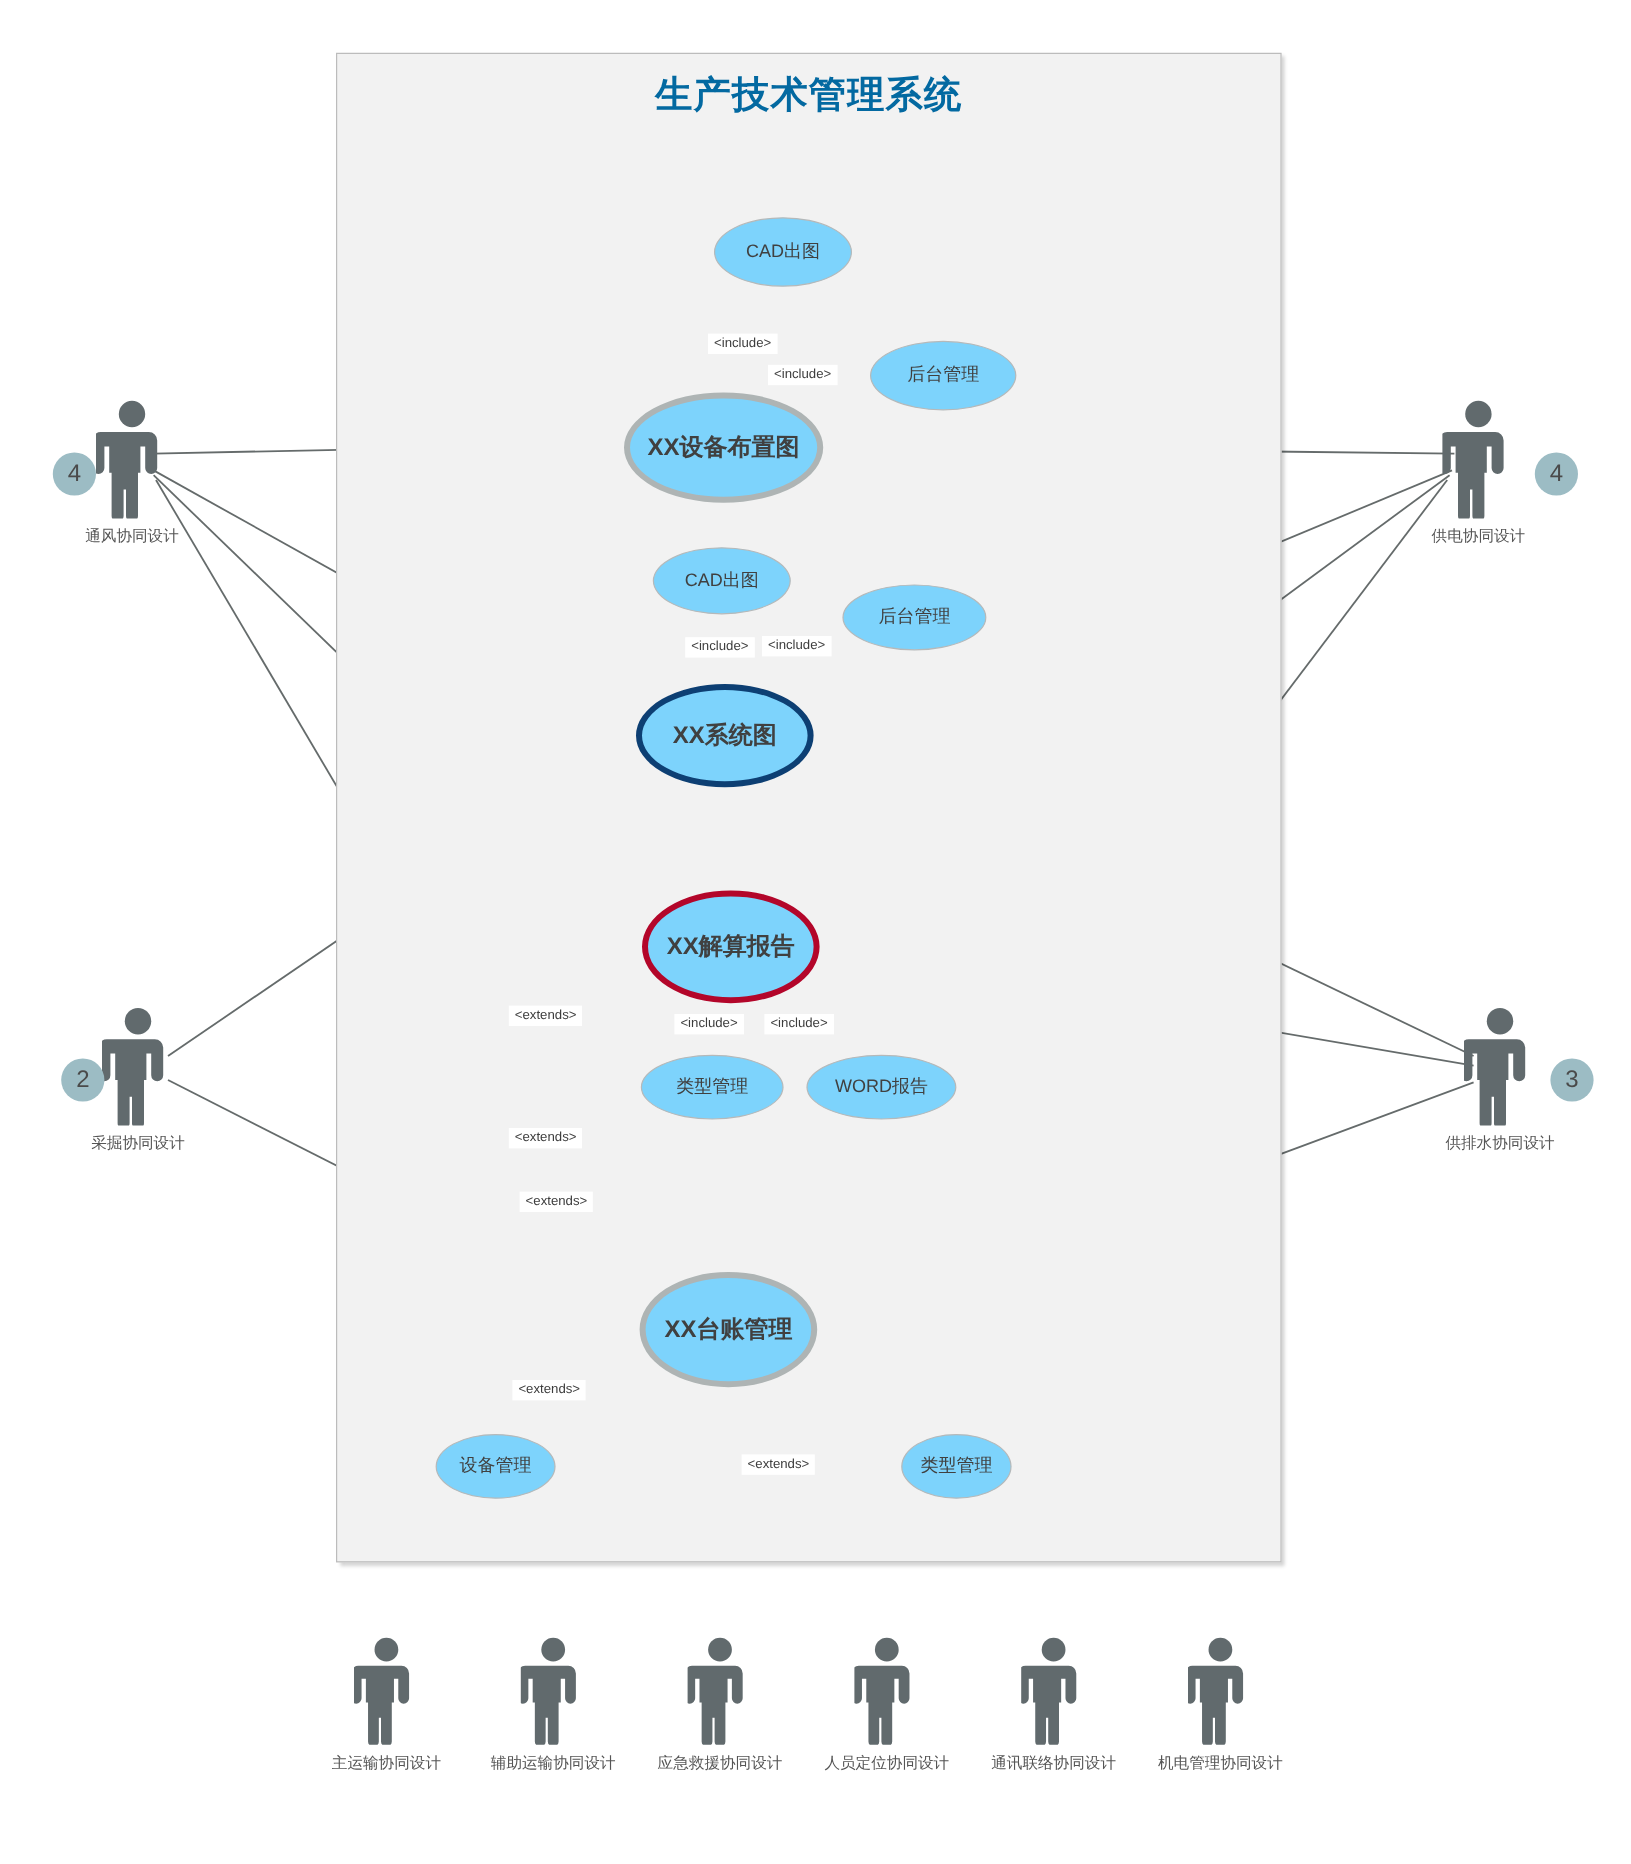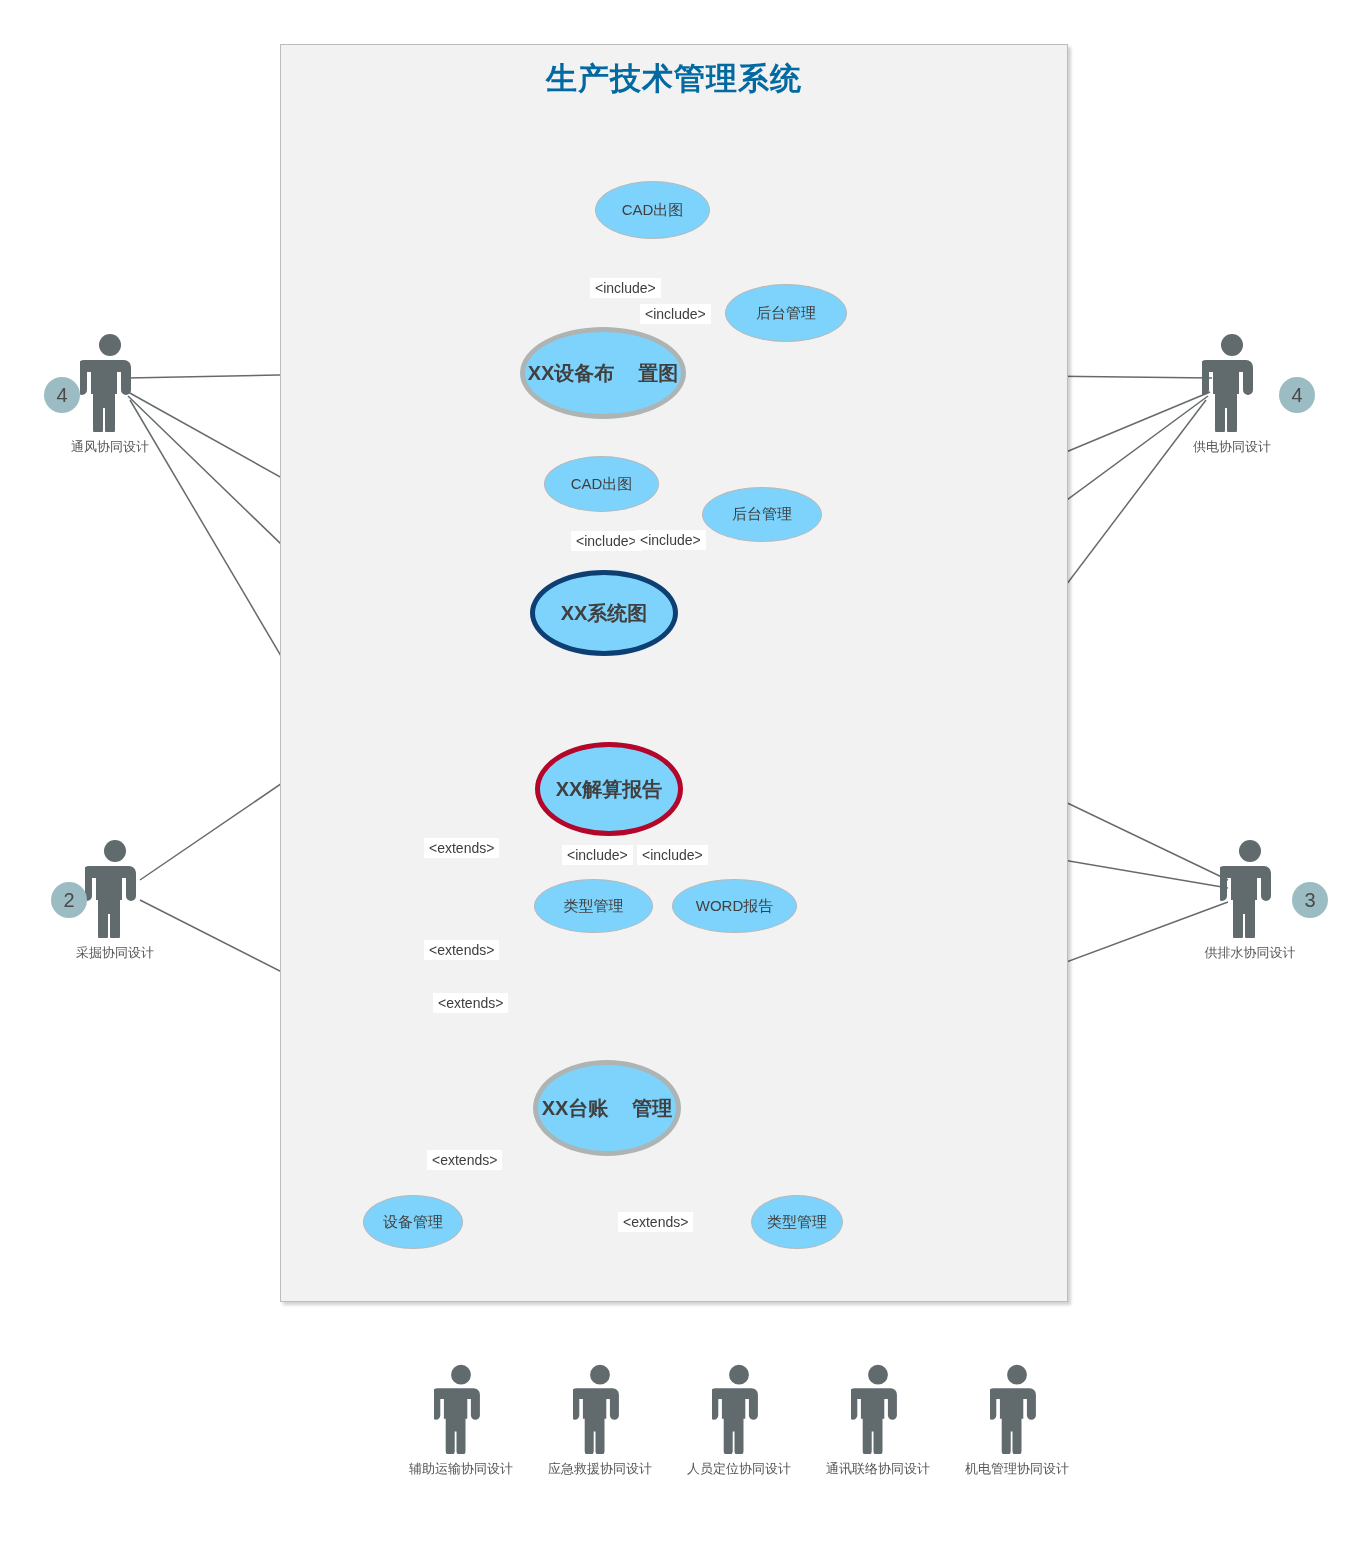--- a/index.html
+++ b/index.html
@@ -60,39 +60,38 @@
     line-height: 1.25;
   }
   .uc-small {
     border: 1px solid #b5b9ba;
     font-size: 15px;
   }
   .uc-main-gray {
     border: 5px solid #aeb4b4;
     font-size: 20px;
     font-weight: bold;
-    gap: 12px;
   }
   .uc-main-blue {
     border: 5px solid #0d3f73;
     font-size: 20px;
     font-weight: bold;
   }
   .uc-main-red {
     border: 5px solid #b3062a;
     font-size: 20px;
     font-weight: bold;
   }
 
   
   .edge-label {
     position: absolute;
     background: #ffffff;
     color: #3d3d3d;
-    font-size: 14px;
+    font-size: 11px;
     padding: 3px 5px;
     white-space: nowrap;
     line-height: 1;
   }
 
   
   .actor {
     position: absolute;
     width: 120px;
     text-align: center;
@@ -264,20 +263,27 @@
 
   <div class="actor" style="left:1190px; top:838px;">
     <svg class="actor-figure" width="60" height="100" viewBox="0 0 60 100">
       <circle cx="30" cy="13" r="11" fill="#616a6d"></circle>
       <path d="M16 28 h28 a7 7 0 0 1 7 7 v23 a5 5 0 0 1 -10 0 v-18 h-4 v22 h-2 v36 a5 5 0 0 1 -10 0 v-22 h-2 v22 a5 5 0 0 1 -10 0 v-36 h-2 v-22 h-4 v18 a5 5 0 0 1 -10 0 v-23 a7 7 0 0 1 7 -7 z" fill="#616a6d"></path>
     </svg>
     <span class="actor-label">供排水协同设计</span>
   </div>
   <div class="actor-badge" style="left:1292px; top:882px;">3</div>
 
+  <div class="actor" style="left:262px; top:1362px;">
+    <svg class="actor-figure" width="54" height="92" viewBox="0 0 60 100">
+      <circle cx="30" cy="13" r="11" fill="#616a6d"></circle>
+      <path d="M16 28 h28 a7 7 0 0 1 7 7 v23 a5 5 0 0 1 -10 0 v-18 h-4 v22 h-2 v36 a5 5 0 0 1 -10 0 v-22 h-2 v22 a5 5 0 0 1 -10 0 v-36 h-2 v-22 h-4 v18 a5 5 0 0 1 -10 0 v-23 a7 7 0 0 1 7 -7 z" fill="#616a6d"></path>
+    </svg>
+    <span class="actor-label">主运输协同设计</span>
+  </div>
 
   <div class="actor" style="left:401px; top:1362px;">
     <svg class="actor-figure" width="54" height="92" viewBox="0 0 60 100">
       <circle cx="30" cy="13" r="11" fill="#616a6d"></circle>
       <path d="M16 28 h28 a7 7 0 0 1 7 7 v23 a5 5 0 0 1 -10 0 v-18 h-4 v22 h-2 v36 a5 5 0 0 1 -10 0 v-22 h-2 v22 a5 5 0 0 1 -10 0 v-36 h-2 v-22 h-4 v18 a5 5 0 0 1 -10 0 v-23 a7 7 0 0 1 7 -7 z" fill="#616a6d"></path>
     </svg>
     <span class="actor-label">辅助运输协同设计</span>
   </div>
 
   <div class="actor" style="left:540px; top:1362px;">

